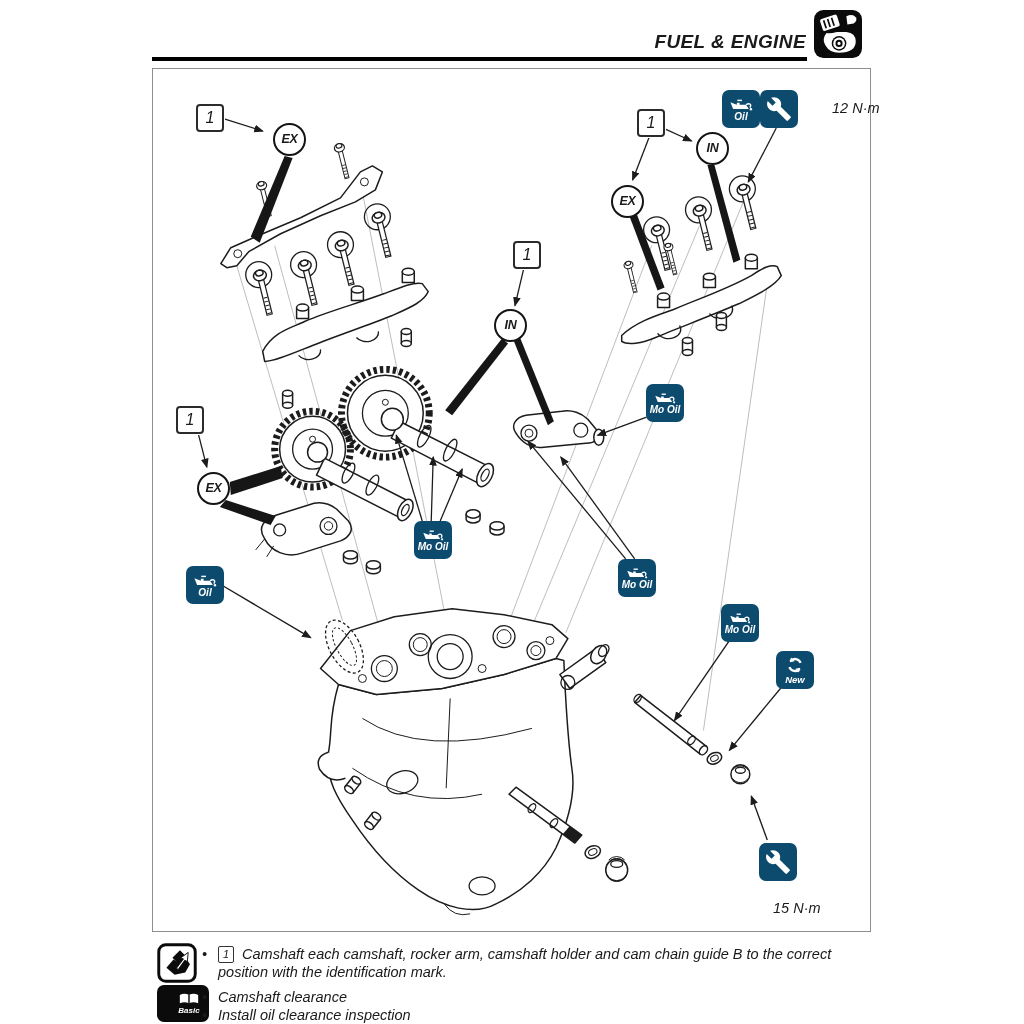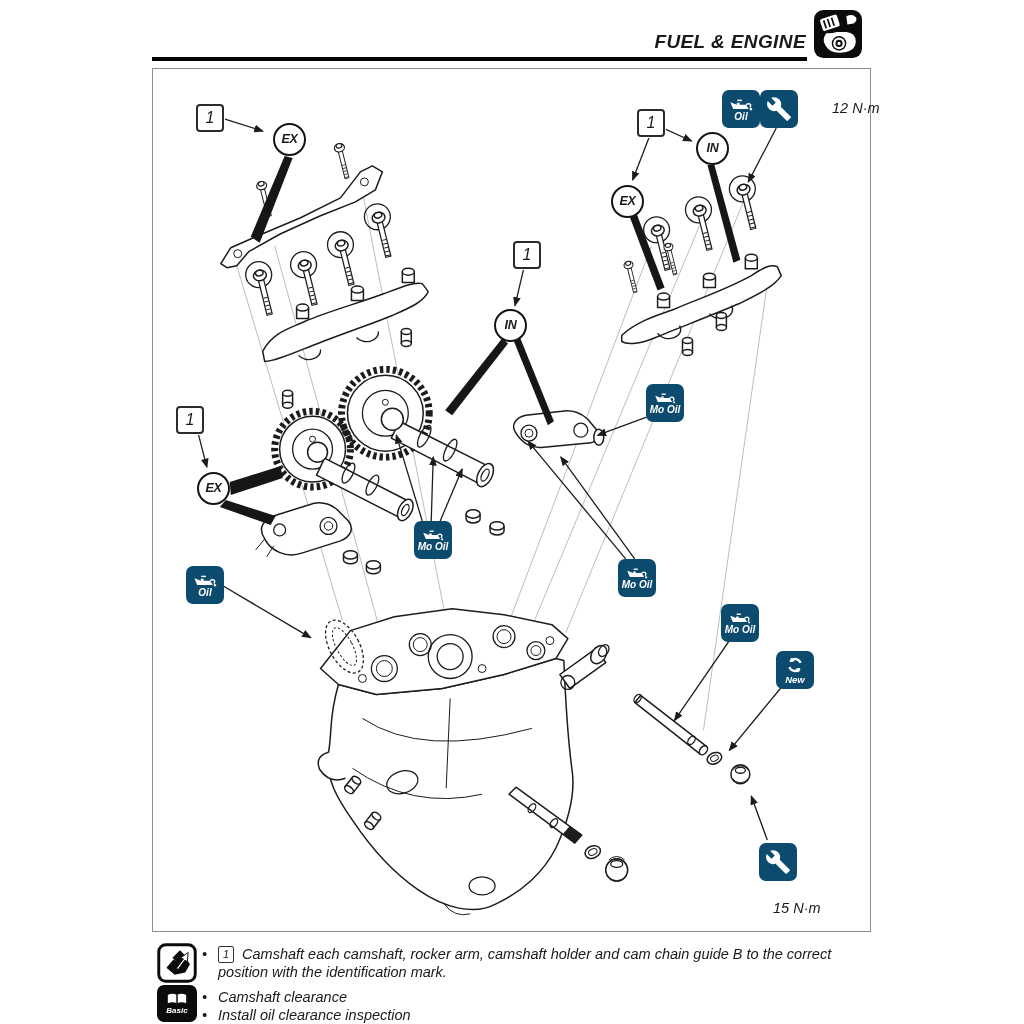--- a/index.html
+++ b/index.html
@@ -48,21 +48,21 @@
   }
   .badge .lbl{font-size:10px;font-weight:bold;line-height:1;}
   .badge.mo .lbl{font-size:10px;}
   .badge.nw .lbl{font-size:9.5px;}
   .torque{position:absolute;font-size:14.5px;white-space:nowrap;}
   
   .icon-note{position:absolute;left:157px;top:943px;width:40px;height:40px;}
   .icon-basic{
     position:absolute;left:157px;top:985px;width:40px;height:37px;background:#0b0b0b;
     border-radius:7px;display:flex;flex-direction:column;align-items:center;
-    justify-content:center;gap:1px;color:#fff;
+    justify-content:center;gap:1px;color:#fff;padding-left:12px;
   }
   .icon-basic .lbl{font-size:8px;font-weight:bold;line-height:1;}
   .fn-row{position:absolute;left:202px;display:flex;font-size:14.5px;line-height:18px;}
   .fn-row .bullet{width:16px;flex:none;}
   .fn1{top:945px;width:672px;}
   .fn2{top:988px;}
   .fn3{top:1006px;}
   .refbox{
     display:inline-block;width:14px;height:15px;border:1.5px solid #333;border-radius:2px;
     font-size:11px;line-height:14px;text-align:center;vertical-align:1px;margin-right:4px;

